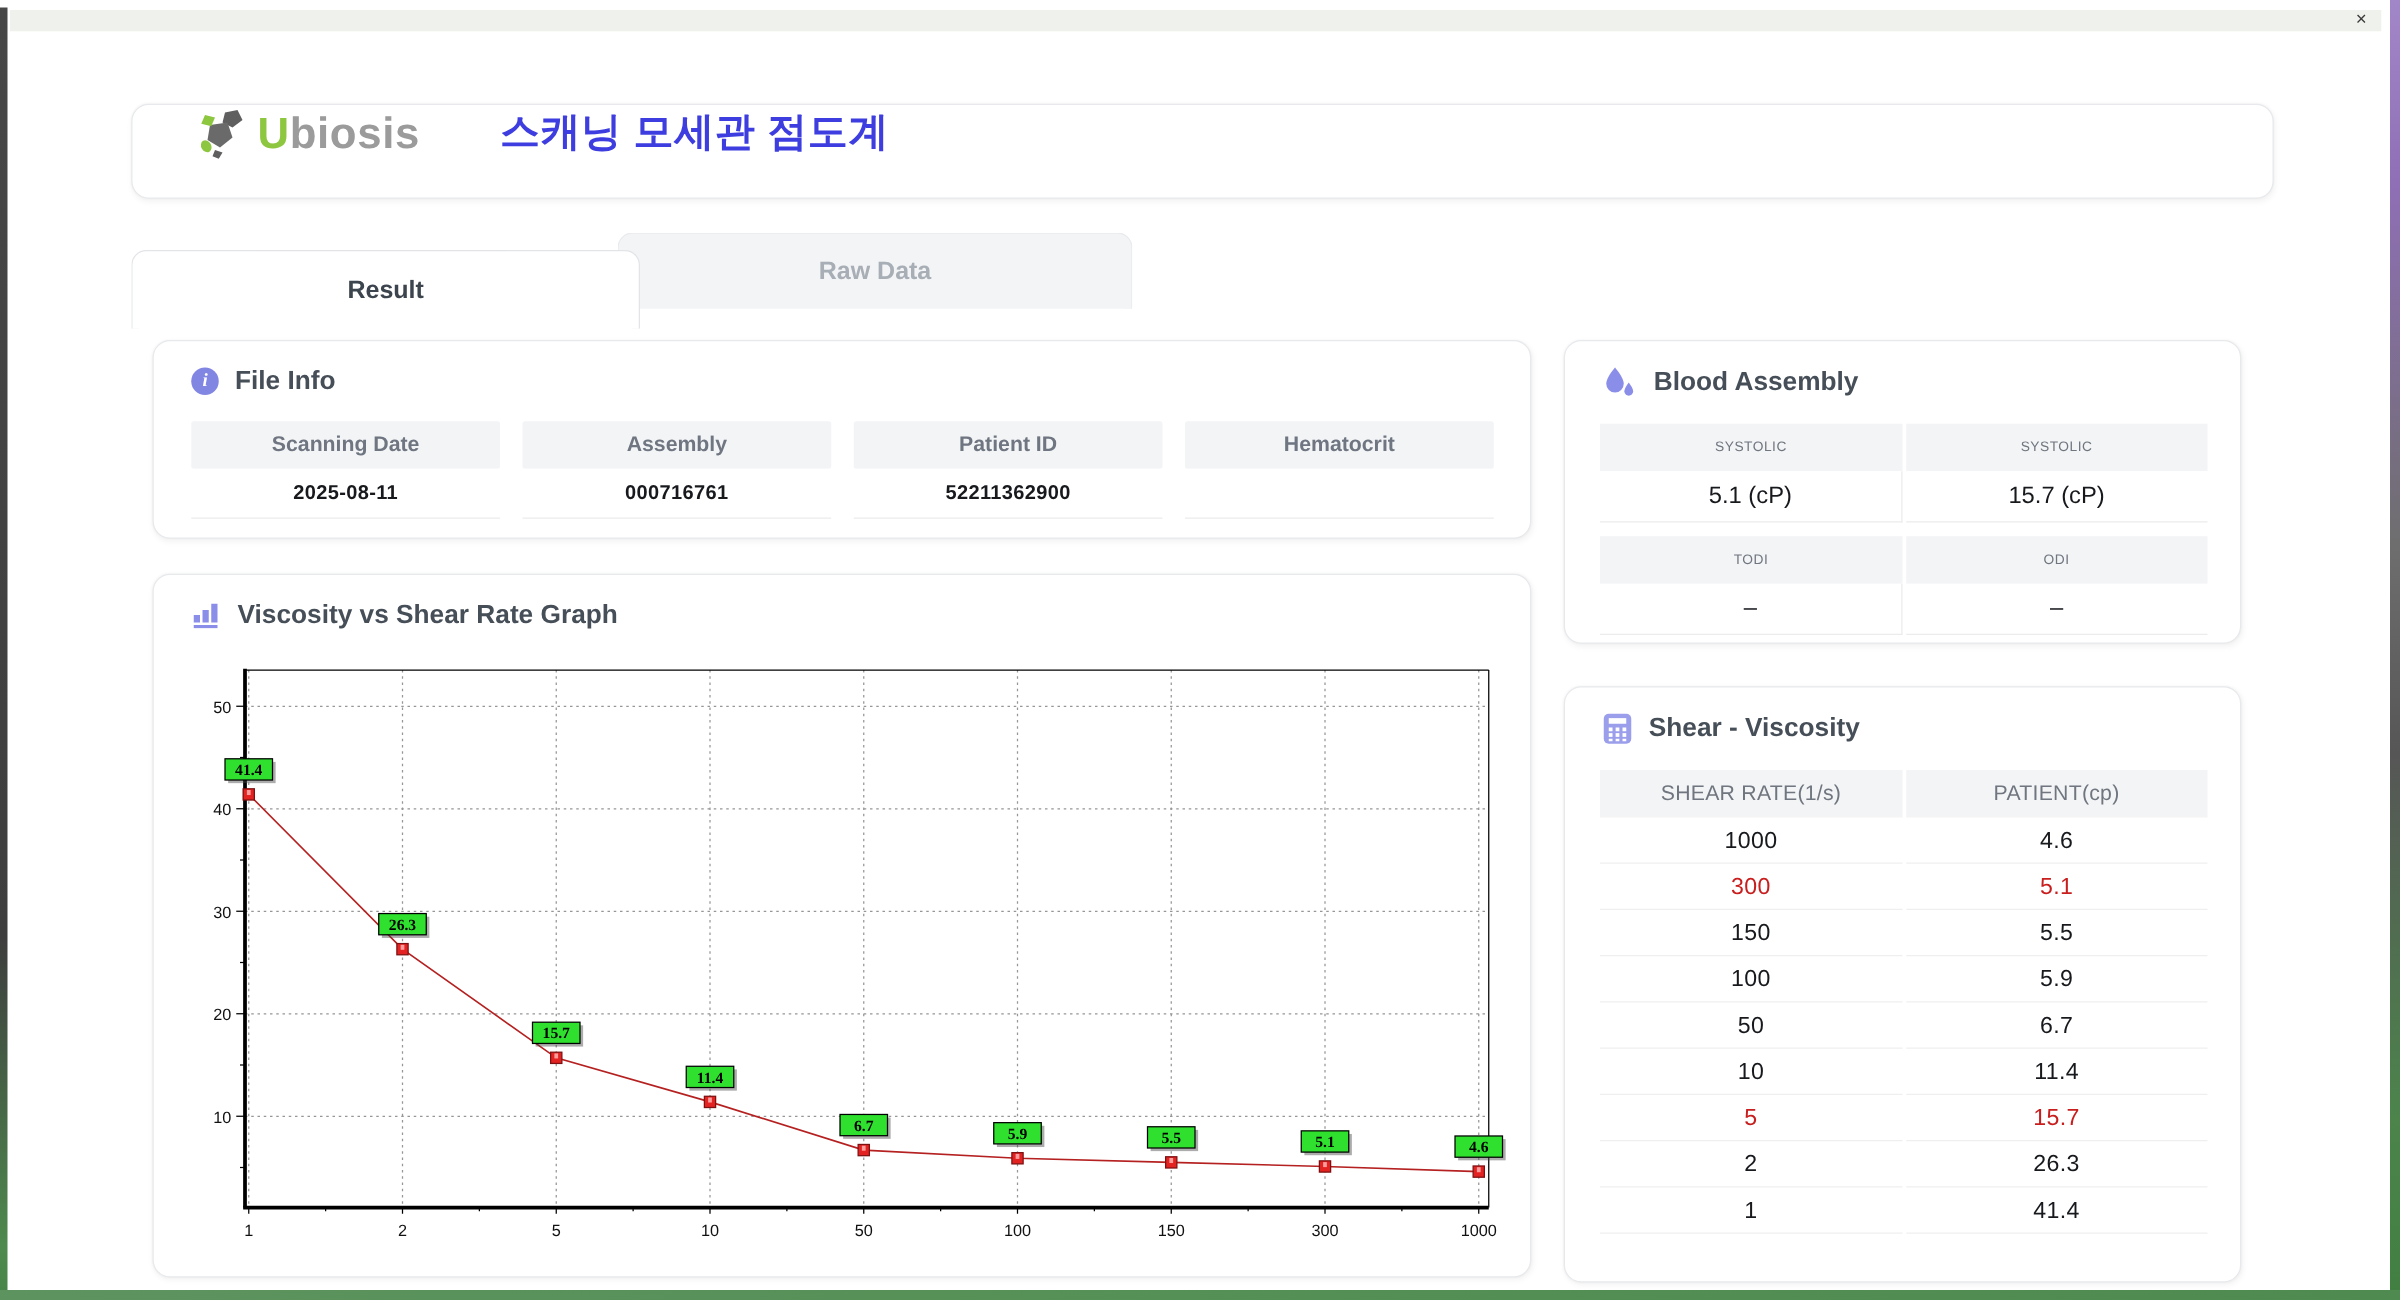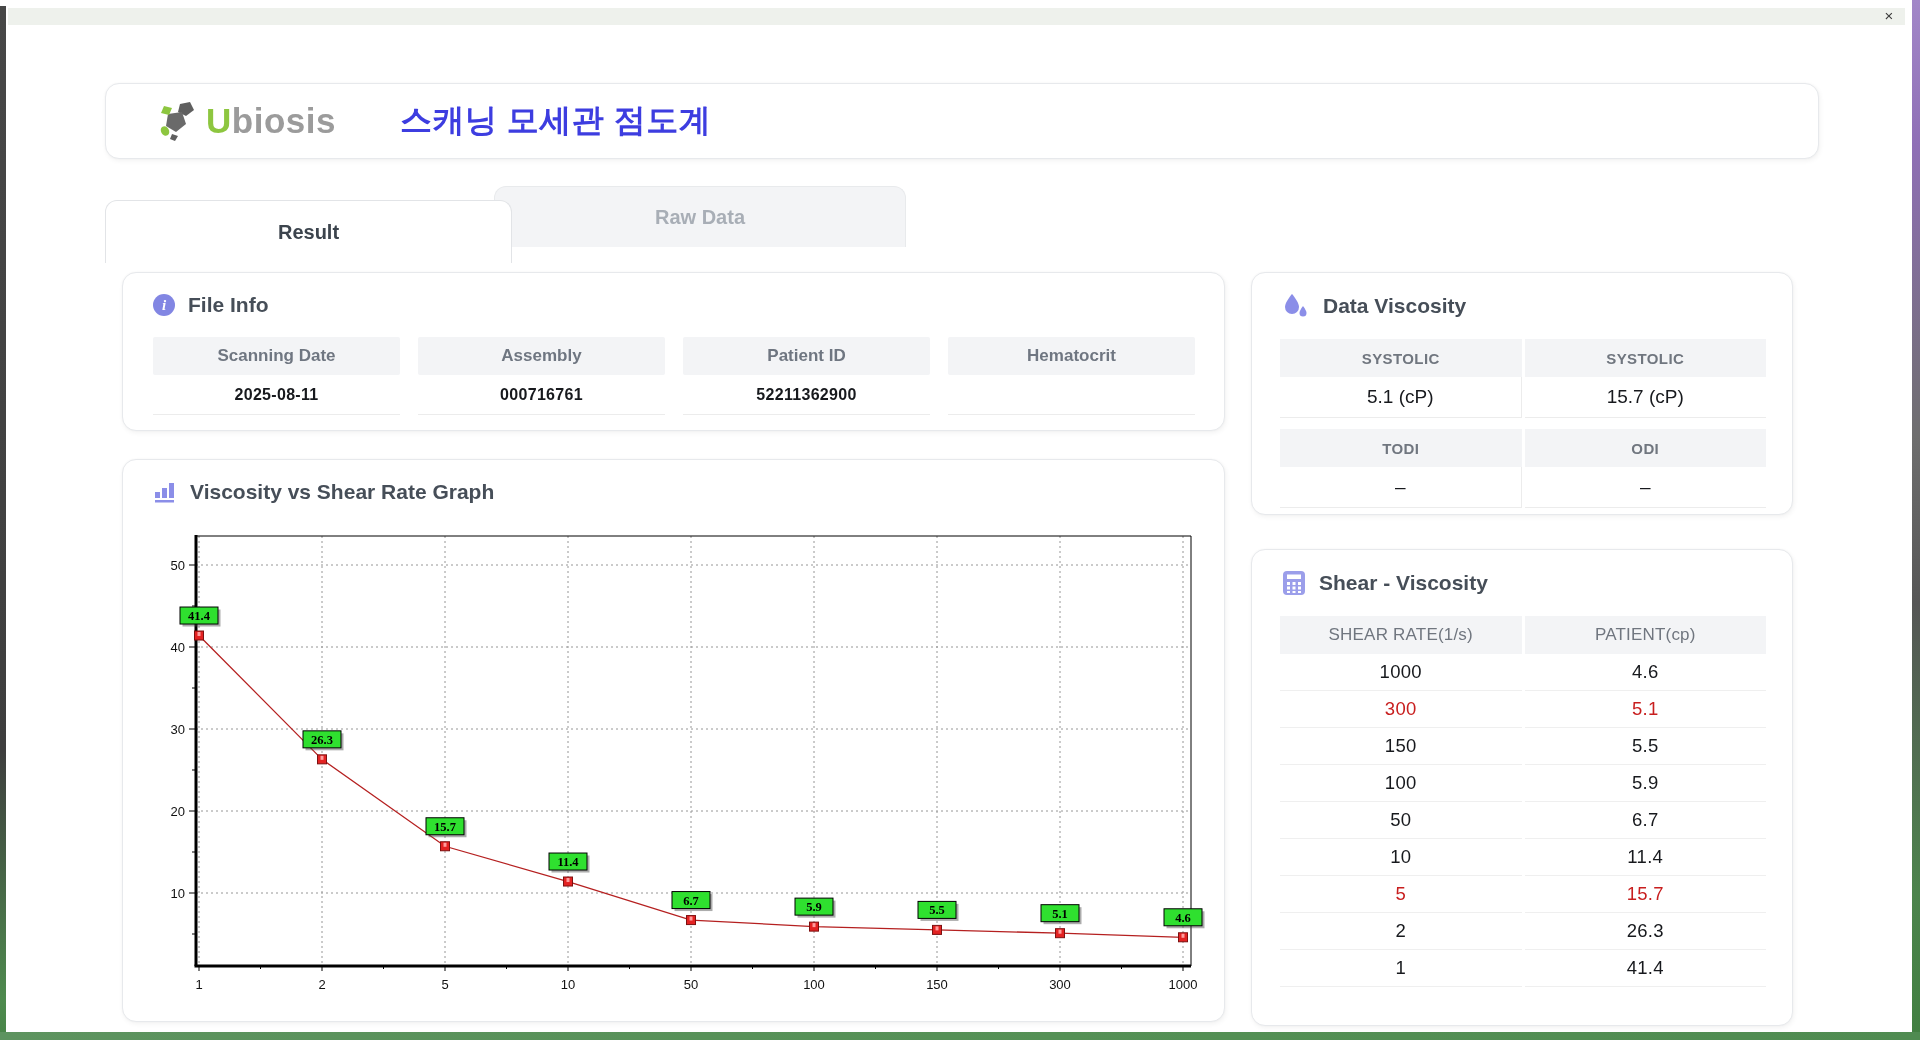--- a/index.html
+++ b/index.html
@@ -18,21 +18,21 @@
                  background:linear-gradient(90deg,#5d935f 0%,#549055 55%,#4f8b51 100%); }
   .close-btn   { position:absolute; right:6px; top:0; width:20px; height:17px; line-height:16px;
                  text-align:center; font-size:15px; color:#3a3a3a; cursor:default; }
 
   
   .card { position:absolute; background:#fff; border:1px solid #e7e9ec; border-radius:14px;
           box-shadow:1px 2px 5px rgba(0,0,0,0.05), 0 0 2px rgba(0,0,0,0.03); box-sizing:border-box; }
 
   
   #header-card { left:105px; top:83px; width:1714px; height:76px;
-                 display:flex; align-items:center; padding-left:50px; gap:64px; }
+                 display:flex; align-items:flex-start; padding-left:50px; gap:64px; }
   .logo { display:flex; align-items:center; gap:4px; }
   .logo-text { font-size:35px; color:#9b9b9b; font-weight:600; letter-spacing:0.5px; }
   .logo-text .u { color:#8dc63f; font-weight:700; }
   .app-title { font-size:32px; font-weight:700; color:#3d3de0; letter-spacing:0.5px; }
 
   
   .tab { position:absolute; box-sizing:border-box; border-radius:12px 12px 0 0;
          display:flex; align-items:center; justify-content:center; font-weight:700; font-size:20px; cursor:pointer; }
   #tab-result  { left:105px; top:200px; width:407px; height:63px; background:#fff;
                  border:1px solid #e2e4e7; border-bottom:none; color:#3c444d; z-index:2; }
@@ -58,21 +58,21 @@
 
   
   #graph-card { left:122px; top:459px; width:1103px; height:563px; }
   #chart { position:absolute; left:30px; top:70px; overflow:visible; }
 
   
   #bv-card { left:1251px; top:272px; width:542px; height:243px; }
   .bv-table { position:absolute; left:28px; top:66px; width:486px; }
   .bv-grid { display:grid; grid-template-columns:1fr 1fr; column-gap:3px; }
   .bv-h { height:38px; background:#f3f4f6; display:flex; align-items:center; justify-content:center;
-          color:#70767f; font-size:15px; letter-spacing:0.4px;font-weight:bold; }
+          color:#70767f; font-size:11px; letter-spacing:0.4px; }
   .bv-v { height:40px; background:#fff; display:flex; align-items:center; justify-content:center;
           color:#17191d; font-size:19px; border-bottom:1px solid #ececec; }
   .bv-v.left { border-right:1px solid #ececec; }
   .bv-gap { height:11px; }
 
   
   #sv-card { left:1251px; top:549px; width:542px; height:477px; }
   .sv-table { position:absolute; left:28px; top:66px; width:486px; }
   .sv-head { display:grid; grid-template-columns:1fr 1fr; column-gap:3px; }
   .sv-head div { height:38px; background:#f3f4f6; display:flex; align-items:center; justify-content:center;
@@ -258,21 +258,21 @@
 </div>
 
 <div class="card" id="bv-card">
   <div class="card-header">
     <span class="icon-svg">
       <svg width="28" height="26" viewBox="0 0 28 26">
         <path d="M10 1 C10 1 3 9 3 14 a7 7 0 0 0 14 0 C17 9 10 1 10 1 Z" fill="#8b8ee8"></path>
         <path d="M21 13 C21 13 17.5 17.5 17.5 20 a3.5 3.5 0 0 0 7 0 C24.5 17.5 21 13 21 13 Z" fill="#8b8ee8"></path>
       </svg>
     </span>
-    <span class="card-title">Data Viscosity</span>
+    <span class="card-title">Blood Assembly</span>
   </div>
   <div class="bv-table">
     <div class="bv-grid">
       <div class="bv-h">SYSTOLIC</div>
       <div class="bv-h">SYSTOLIC</div>
       <div class="bv-v left">5.1 (cP)</div>
       <div class="bv-v">15.7 (cP)</div>
     </div>
     <div class="bv-gap"></div>
     <div class="bv-grid">

